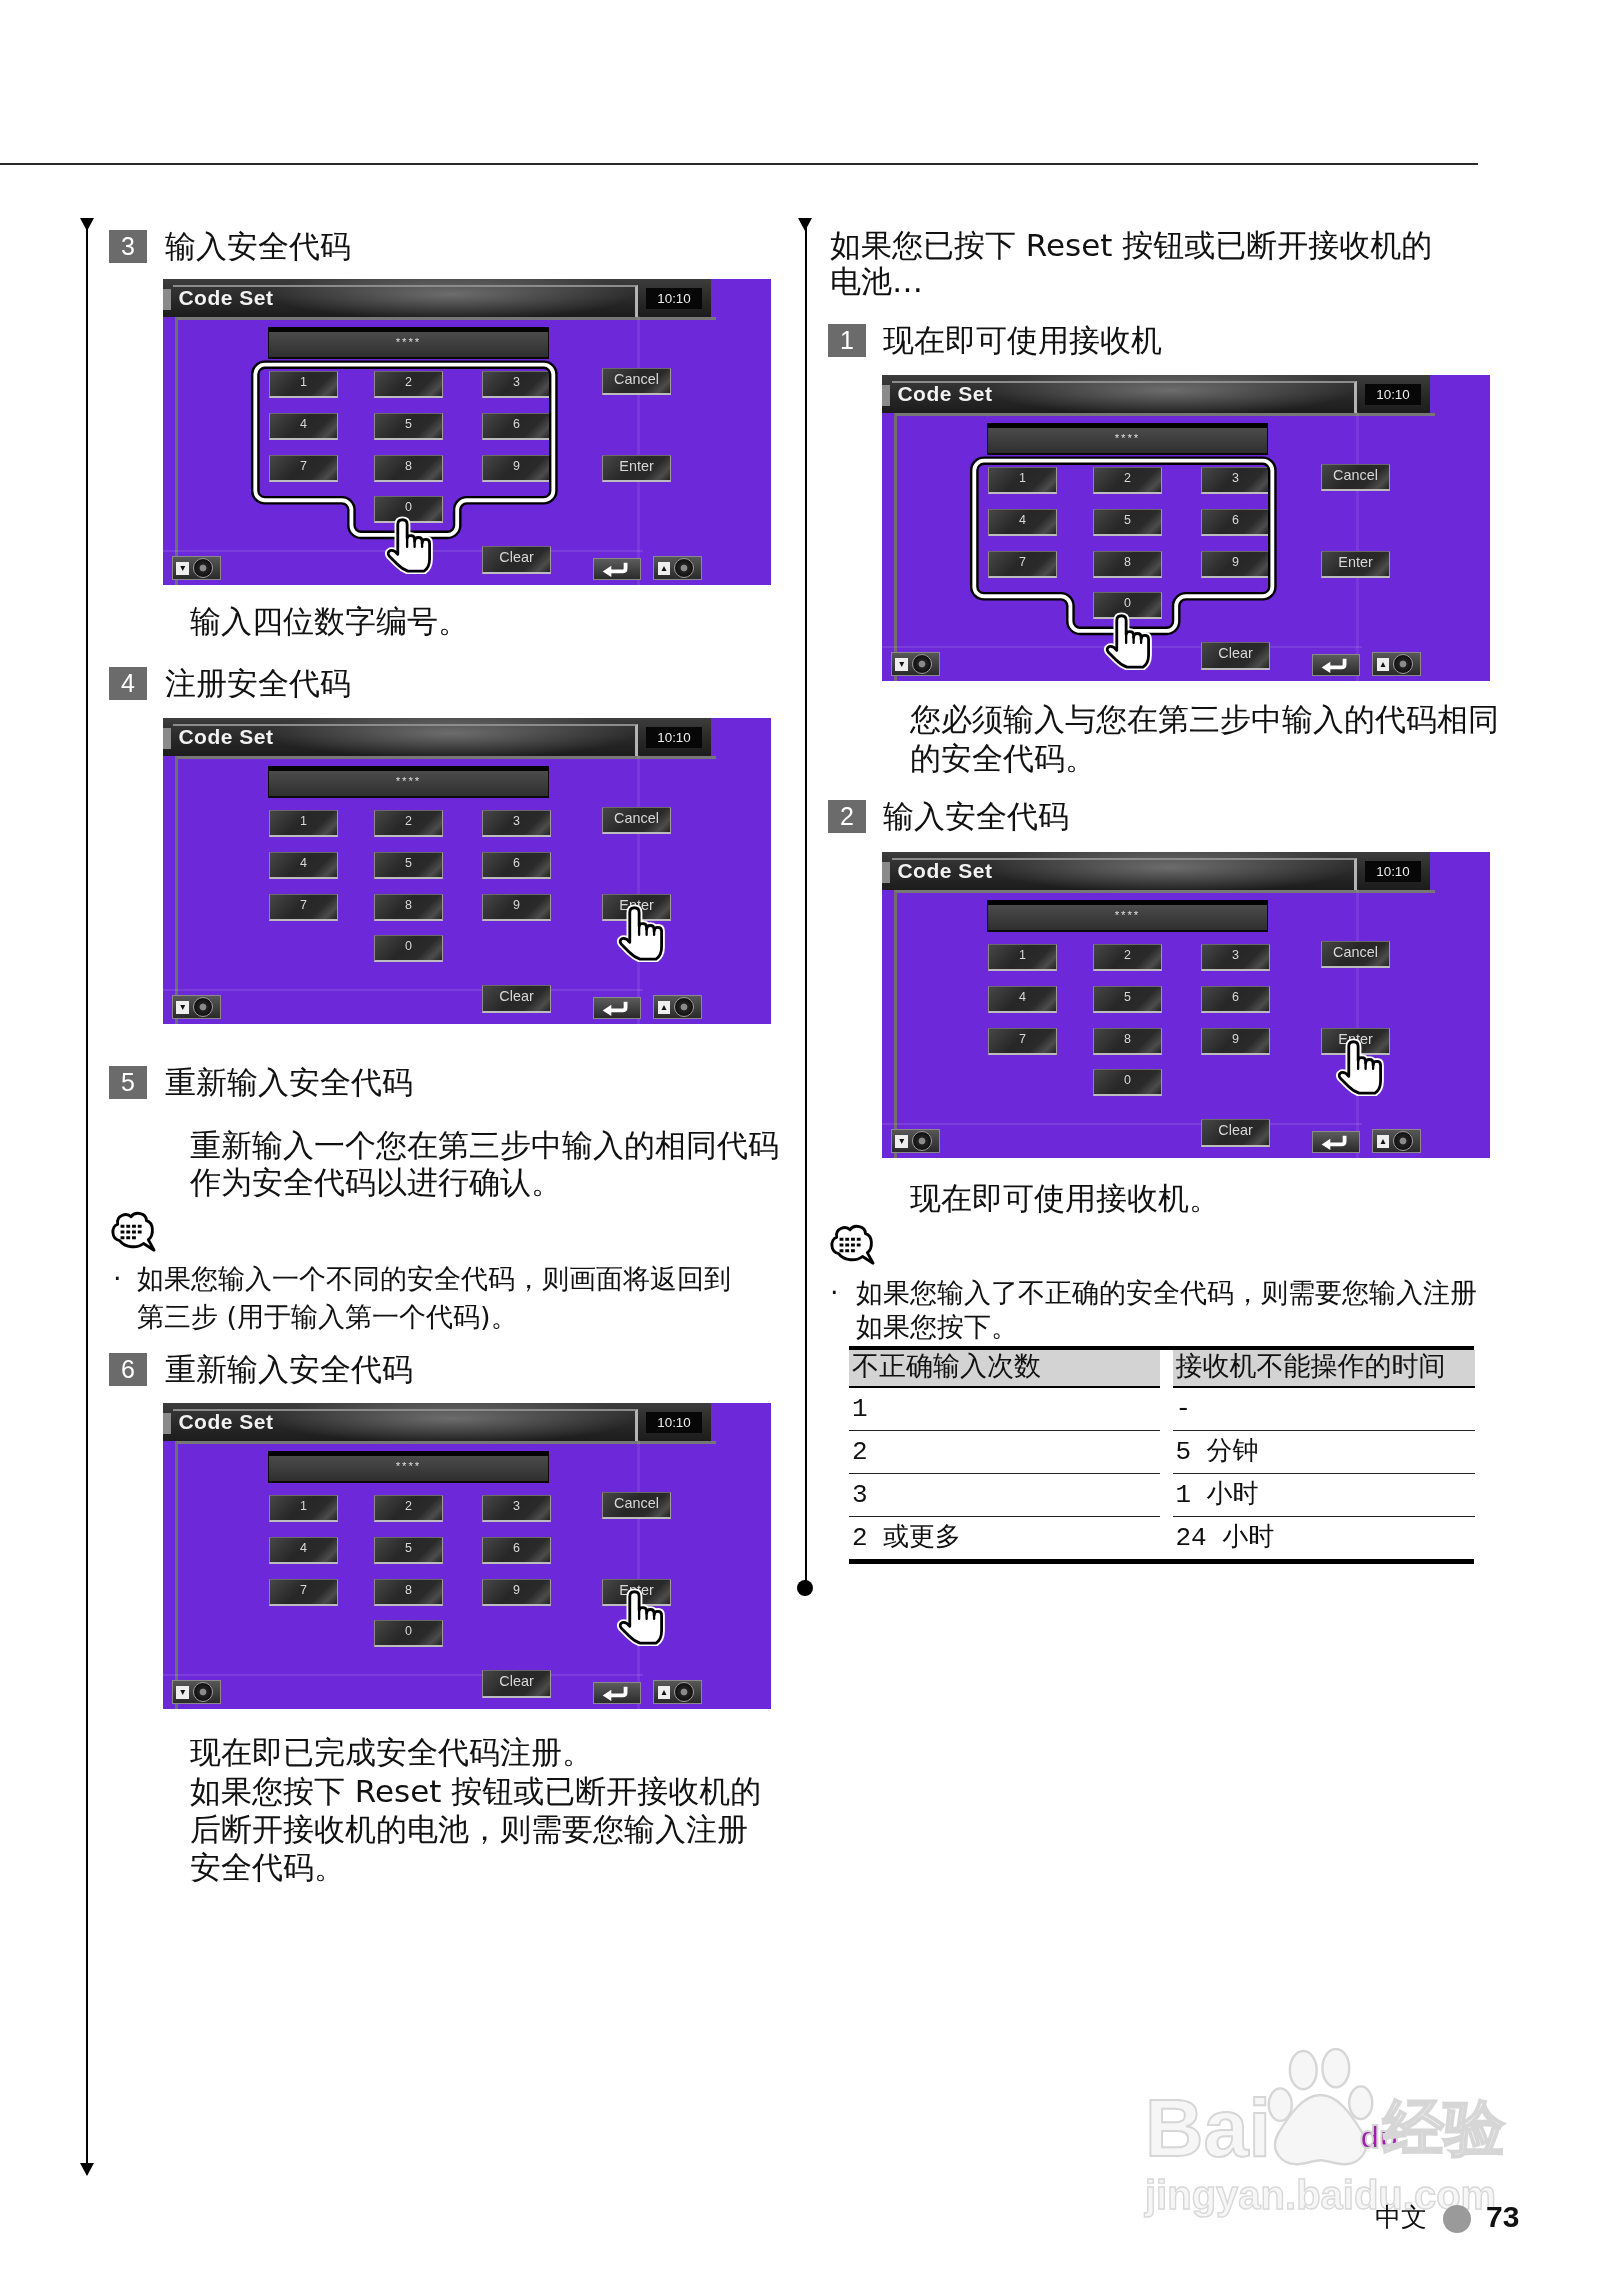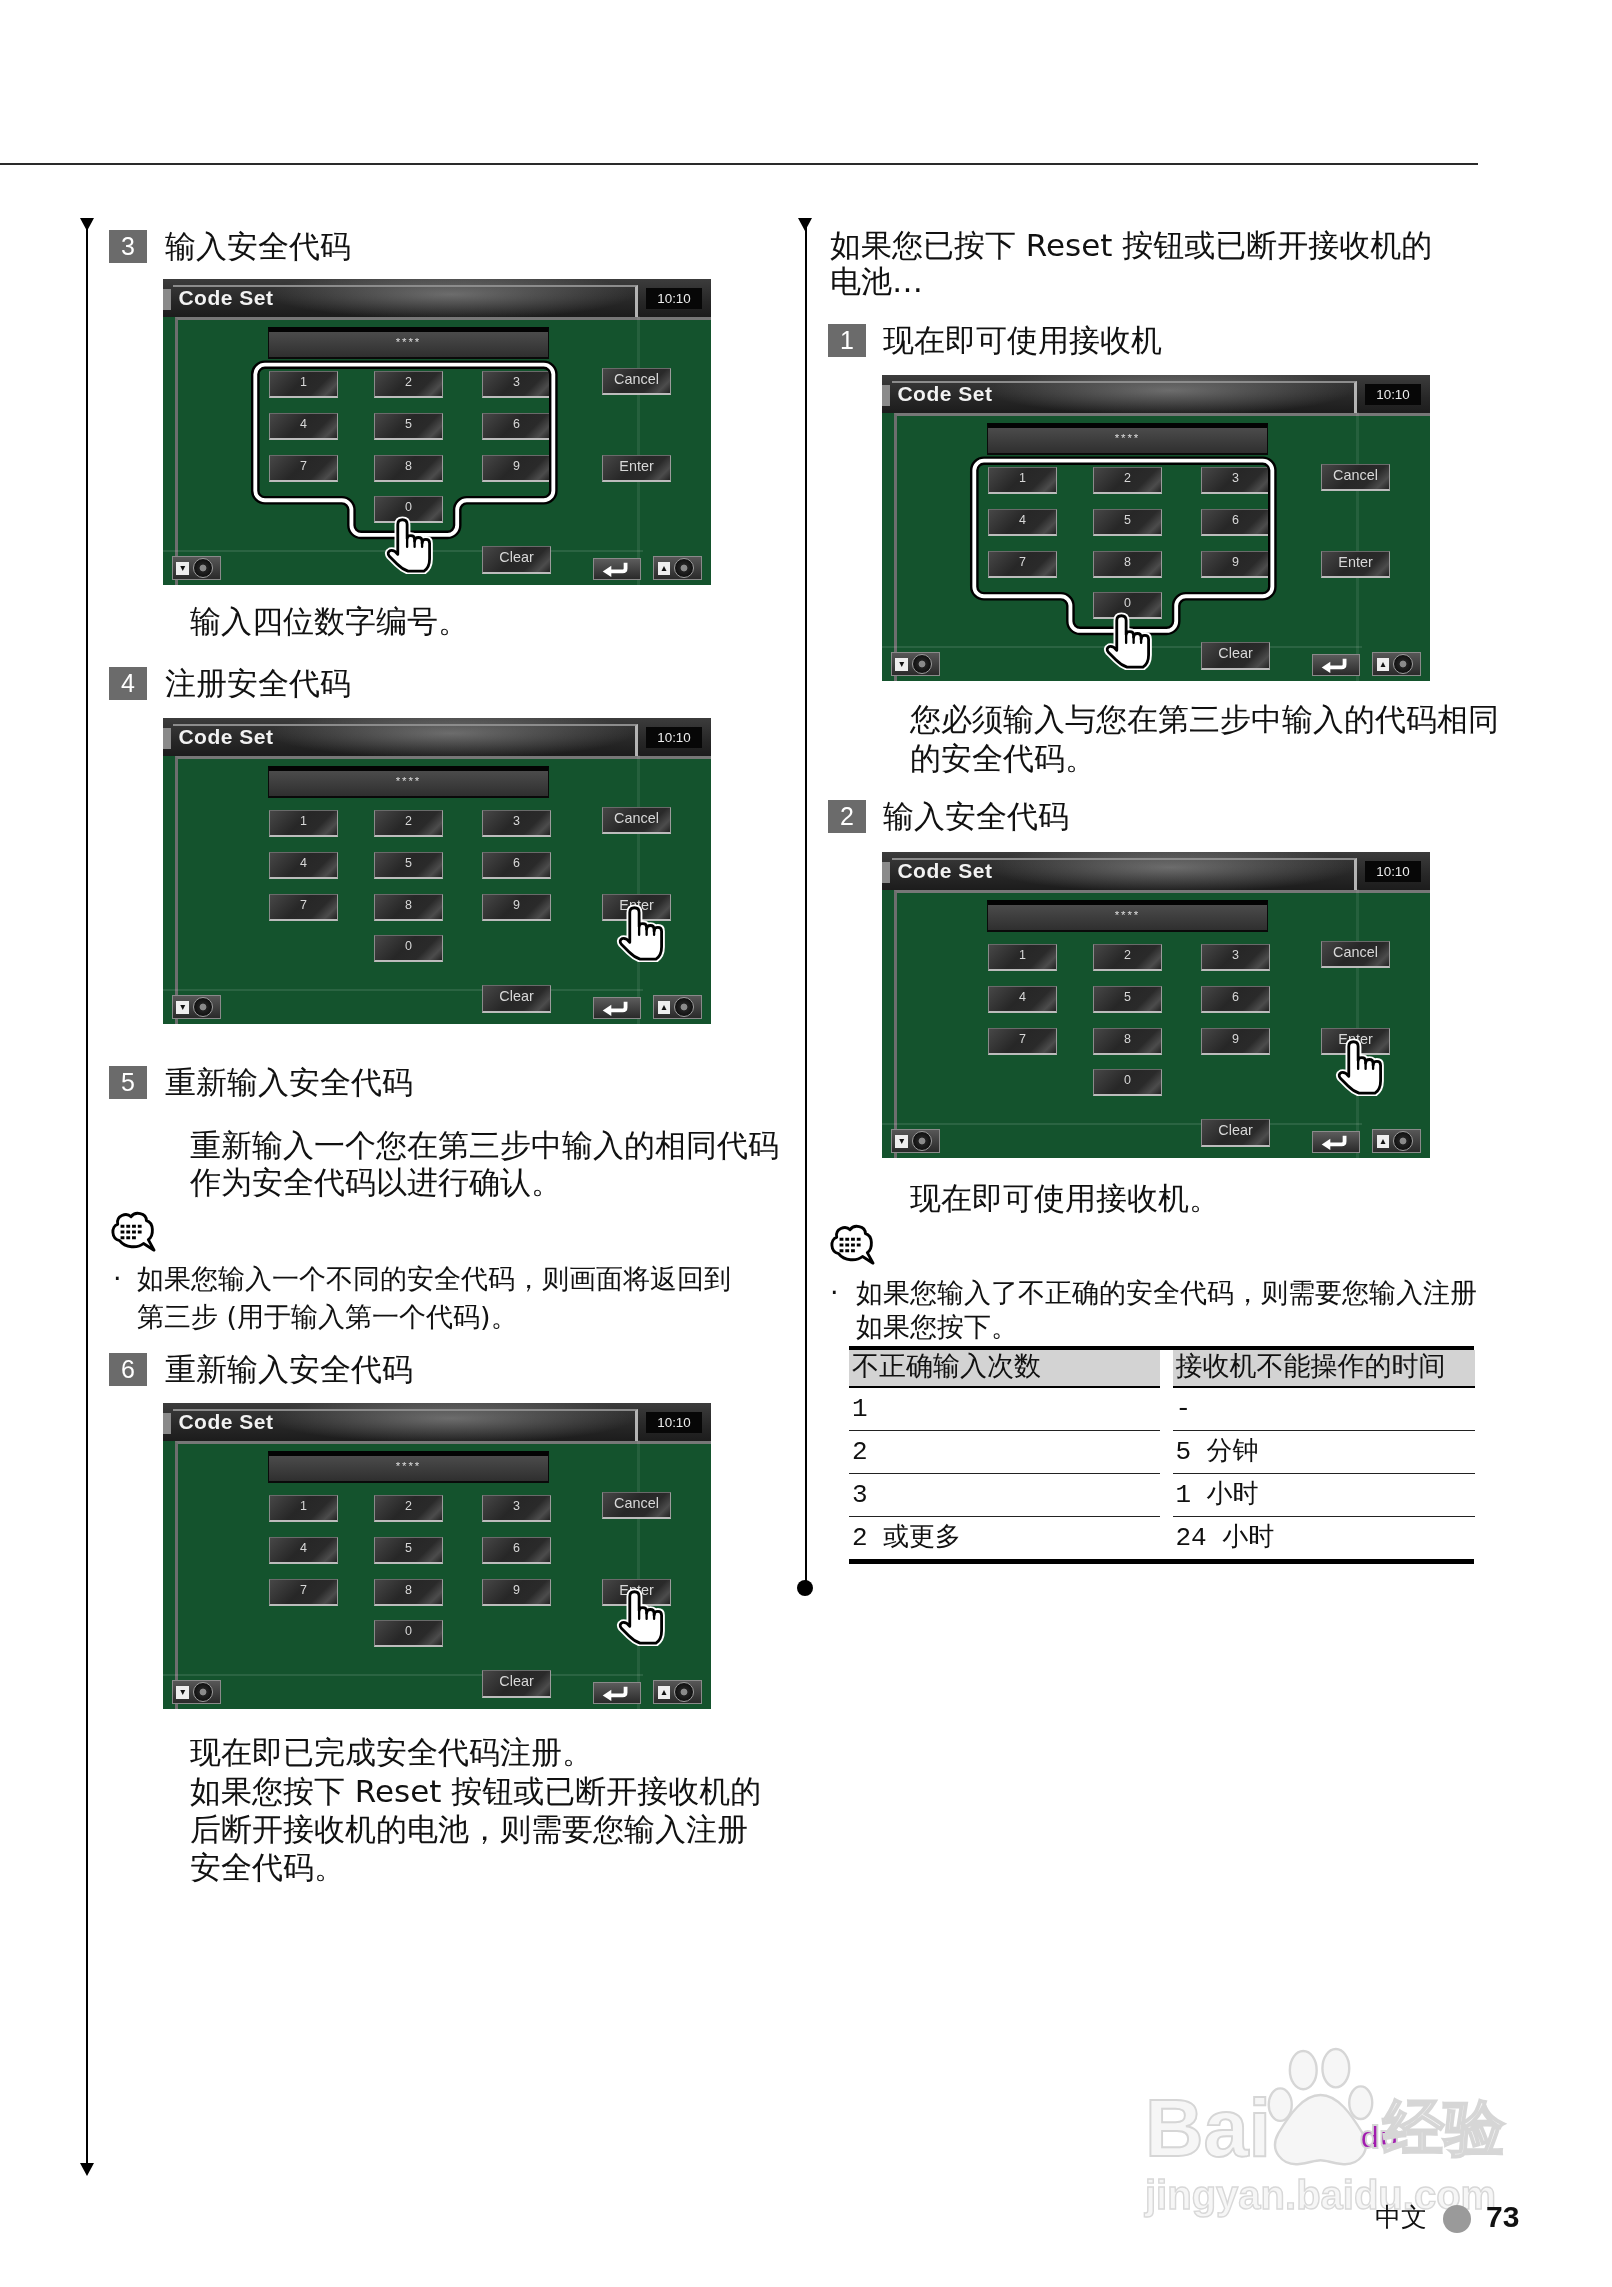--- a/index.html
+++ b/index.html
@@ -13,21 +13,21 @@
 
   .badge { position:absolute; width:38px; height:33px; background:#6b6b6b; color:#fff; text-align:center;
            font-family:"Liberation Sans", sans-serif; font-size:25px; line-height:33px; }
   .h { position:absolute; font-size:31px; line-height:33px; white-space:nowrap; color:#111; }
   .p { position:absolute; font-size:31px; line-height:38px; white-space:nowrap; color:#111;margin-left:25px; }
   .b { position:absolute; font-size:27px; line-height:37px; white-space:nowrap; color:#111; }
   .bdot { position:absolute; font-size:27px; line-height:37px; color:#111; }
   .note-icon { position:absolute; width:50px; height:44px; }
 
   
-  .screen { position:absolute; width:548px; height:306px; background:#14532d; overflow:hidden;
+  .screen { position:absolute; width:608px; height:306px; background:#6d28d9; overflow:hidden;
             font-family:"Liberation Sans", sans-serif; }
   .s-titlebar { position:absolute; left:0; top:0; width:548px; height:38px;
      background: radial-gradient(ellipse 183px 25px at 288px 15.4px, rgba(160,160,160,.55), rgba(0,0,0,0) 100%),
                  linear-gradient(180deg,#3c3c3c 0%,#272727 60%,#1c1c1c 100%); }
   .s-titleframe { position:absolute; left:9.6px; top:5.8px; width:462px; height:31px; border-top:2.9px solid #8c8c8c; border-right:3.8px solid #b4b4b4; }
   .s-tab { position:absolute; left:0; top:9.6px; width:7.7px; height:21px; background:#8a8a8a; }
   .s-title { position:absolute; left:15.4px; top:5.8px; font-weight:bold; font-size:21px; line-height:25px; color:#f2f2f2; letter-spacing:0.5px; white-space:nowrap; }
   .s-clock { position:absolute; left:483px; top:8.6px; width:56px; height:21px; background:#070707; color:#ededed; font-size:13.4px; line-height:21px; text-align:center; }
   .s-frame { position:absolute; left:11.5px; top:38px; width:538px; height:279px; border-left:3.8px solid #6e6e6e; border-top:3.8px solid #777; }
   .s-vline { position:absolute; left:474px; top:37px; width:2.9px; height:269px; background:rgba(255,255,255,.08); }

